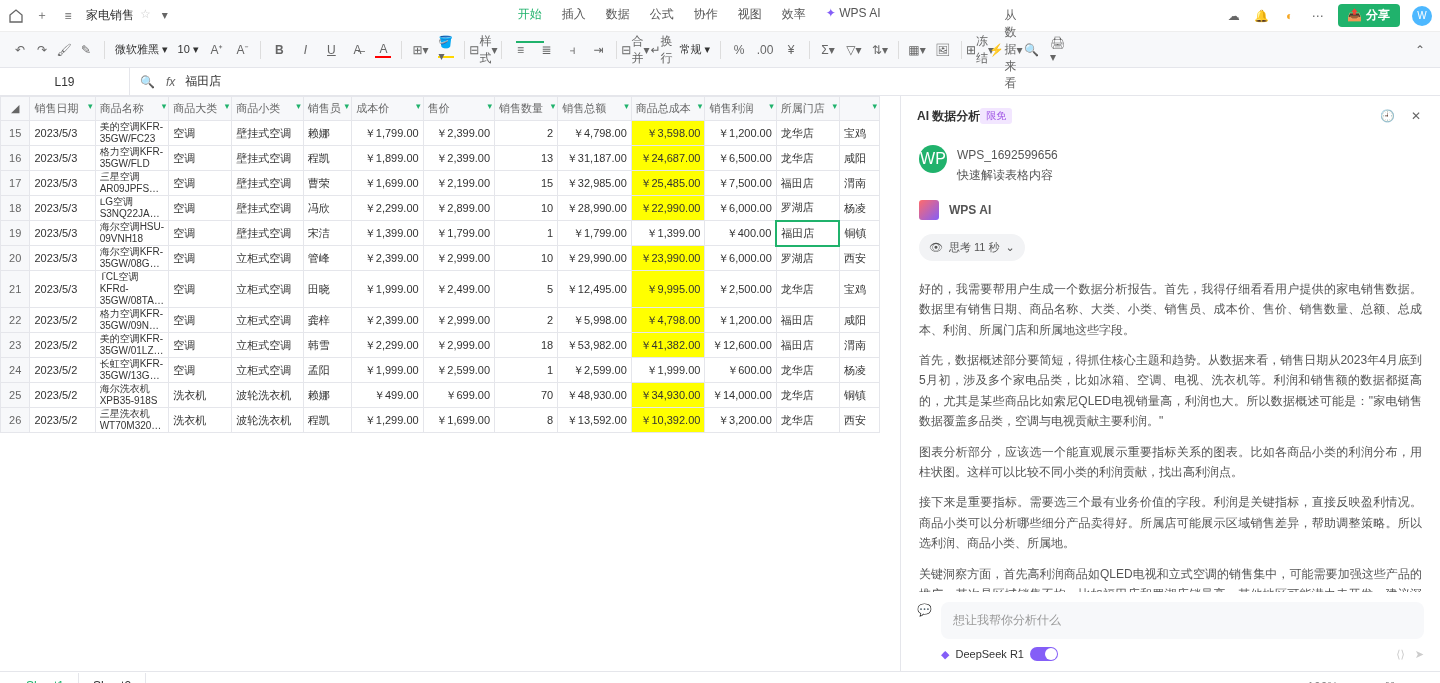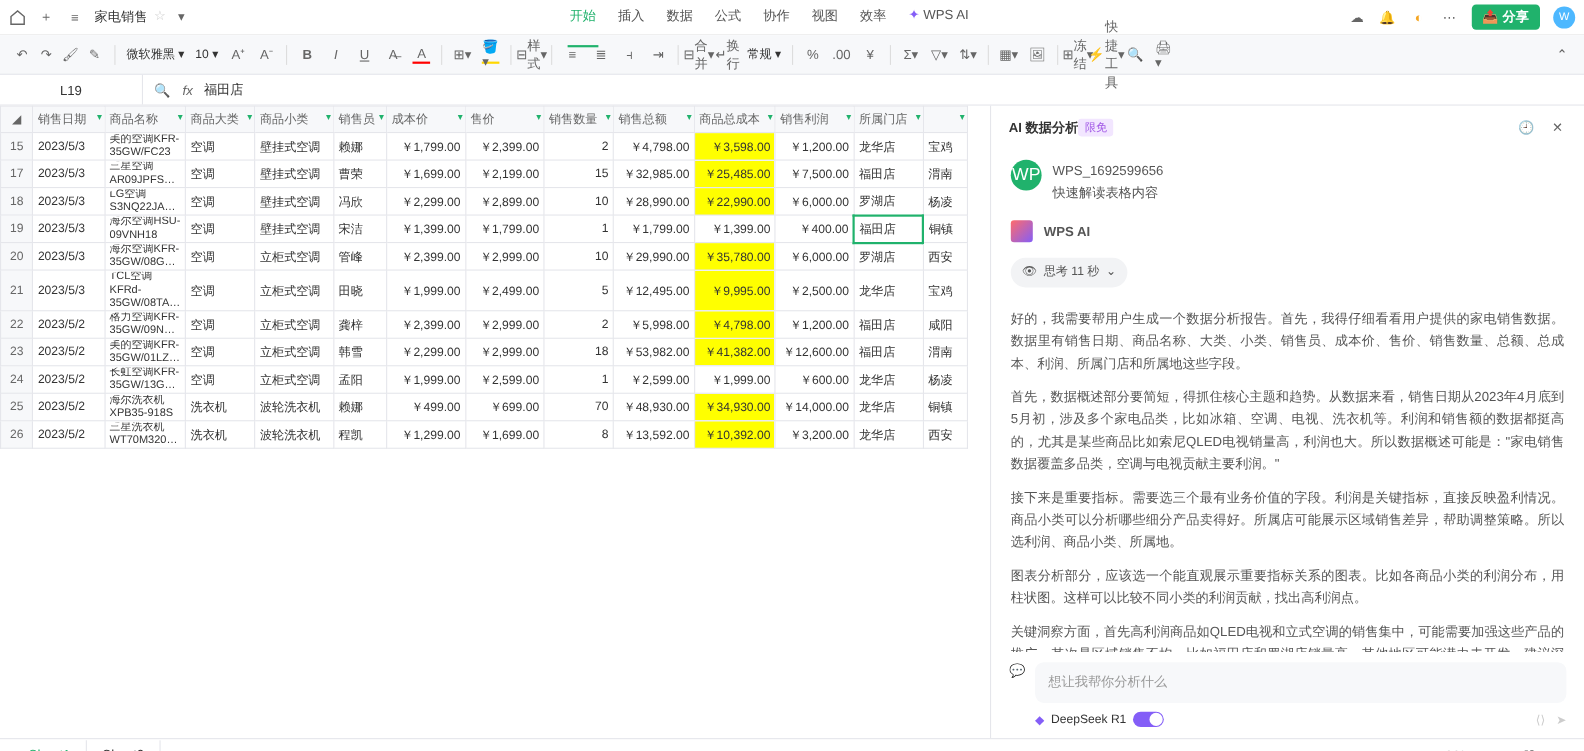--- a/index.html
+++ b/index.html
@@ -144,21 +144,21 @@
   <span class="icon-btn">¥</span>
   <span class="sep"></span>
   <span class="icon-btn">Σ▾</span>
   <span class="icon-btn">▽▾</span>
   <span class="icon-btn">⇅▾</span>
   <span class="sep"></span>
   <span class="icon-btn">▦▾</span>
   <span class="icon-btn">🖼</span>
   <span class="sep"></span>
   <span class="icon-btn">⊞<span>冻结</span>▾</span>
-  <span class="icon-btn">⚡<span>快捷工具</span>▾</span>
+  <span class="icon-btn">⚡<span>从数据来看</span>▾</span>
   <span class="icon-btn">🔍</span>
   <span class="icon-btn">🖨▾</span>
   <span style="flex:1"></span>
   <span class="icon-btn">⌃</span>
 </div>
 
 <div class="formula-bar">
   <div class="cell-ref">L19</div>
   <div class="fx-area">
     <span class="icon-btn">🔍</span>
@@ -201,20 +201,36 @@
             <td class="col-cost num">￥1,799.00</td>
             <td class="col-price num">￥2,399.00</td>
             <td class="col-qty num">2</td>
             <td class="col-tot num">￥4,798.00</td>
             <td class="col-tcost num hl">￥3,598.00</td>
             <td class="col-profit num">￥1,200.00</td>
             <td class="col-store">龙华店</td>
             <td class="col-city">宝鸡</td>
           </tr>
           <tr>
+            <td class="rownum">16</td>
+            <td class="col-date">2023/5/3</td>
+            <td class="col-name">格力空调KFR-35GW/FLD</td>
+            <td class="col-cat">空调</td>
+            <td class="col-sub">壁挂式空调</td>
+            <td class="col-sales">程凯</td>
+            <td class="col-cost num">￥1,899.00</td>
+            <td class="col-price num">￥2,399.00</td>
+            <td class="col-qty num">13</td>
+            <td class="col-tot num">￥31,187.00</td>
+            <td class="col-tcost num hl">￥24,687.00</td>
+            <td class="col-profit num">￥6,500.00</td>
+            <td class="col-store">龙华店</td>
+            <td class="col-city">咸阳</td>
+          </tr>
+          <tr>
             <td class="rownum">17</td>
             <td class="col-date">2023/5/3</td>
             <td class="col-name">三星空调AR09JPFSAWK</td>
             <td class="col-cat">空调</td>
             <td class="col-sub">壁挂式空调</td>
             <td class="col-sales">曹荣</td>
             <td class="col-cost num">￥1,699.00</td>
             <td class="col-price num">￥2,199.00</td>
             <td class="col-qty num">15</td>
             <td class="col-tot num">￥32,985.00</td>
@@ -259,21 +275,21 @@
             <td class="rownum">20</td>
             <td class="col-date">2023/5/3</td>
             <td class="col-name">海尔空调KFR-35GW/08GAC22Y</td>
             <td class="col-cat">空调</td>
             <td class="col-sub">立柜式空调</td>
             <td class="col-sales">管峰</td>
             <td class="col-cost num">￥2,399.00</td>
             <td class="col-price num">￥2,999.00</td>
             <td class="col-qty num">10</td>
             <td class="col-tot num">￥29,990.00</td>
-            <td class="col-tcost num hl">￥35,780.00</td>
+            <td class="col-tcost num hl">￥23,990.00</td>
             <td class="col-profit num">￥6,000.00</td>
             <td class="col-store">罗湖店</td>
             <td class="col-city">西安</td>
           </tr>
           <tr>
             <td class="rownum">21</td>
             <td class="col-date">2023/5/3</td>
             <td class="col-name">TCL空调KFRd-35GW/08TAC22Y</td>
             <td class="col-cat">空调</td>
             <td class="col-sub">立柜式空调</td>
@@ -388,22 +404,22 @@
           <div>快速解读表格内容</div>
         </div>
       </div>
       <div class="wp-row" style="margin-top:14px">
         <div class="ai-logo"></div>
         <b>WPS AI</b>
       </div>
       <div class="think-chip">👁 <span>思考 11 秒</span> ⌄</div>
       <p>好的，我需要帮用户生成一个数据分析报告。首先，我得仔细看看用户提供的家电销售数据。数据里有销售日期、商品名称、大类、小类、销售员、成本价、售价、销售数量、总额、总成本、利润、所属门店和所属地这些字段。</p>
       <p>首先，数据概述部分要简短，得抓住核心主题和趋势。从数据来看，销售日期从2023年4月底到5月初，涉及多个家电品类，比如冰箱、空调、电视、洗衣机等。利润和销售额的数据都挺高的，尤其是某些商品比如索尼QLED电视销量高，利润也大。所以数据概述可能是："家电销售数据覆盖多品类，空调与电视贡献主要利润。"</p>
+      <p>图表分析部分，应该选一个能直观展示重要指标关系的图表。比如各商品小类的利润分布，用柱状图。这样可以比较不同小类的利润贡献，找出高利润点。</p>
       <p>接下来是重要指标。需要选三个最有业务价值的字段。利润是关键指标，直接反映盈利情况。商品小类可以分析哪些细分产品卖得好。所属店可能展示区域销售差异，帮助调整策略。所以选利润、商品小类、所属地。</p>
-      <p>图表分析部分，应该选一个能直观展示重要指标关系的图表。比如各商品小类的利润分布，用柱状图。这样可以比较不同小类的利润贡献，找出高利润点。</p>
       <p>关键洞察方面，首先高利润商品如QLED电视和立式空调的销售集中，可能需要加强这些产品的推广。其次是区域销售不均，比如福田店和罗湖店销量高，其他地区可能潜力未开发，建议深入分析区域需求差异。</p>
     </div>
     <div class="ai-input-area">
       <div style="display:flex;gap:8px;align-items:flex-start">
         <span class="icon-btn">💬</span>
         <div style="flex:1">
           <div class="ai-input">想让我帮你分析什么</div>
           <div class="ai-hint">
             <span style="color:#845ef7">◆</span>
             <span>DeepSeek R1</span>

